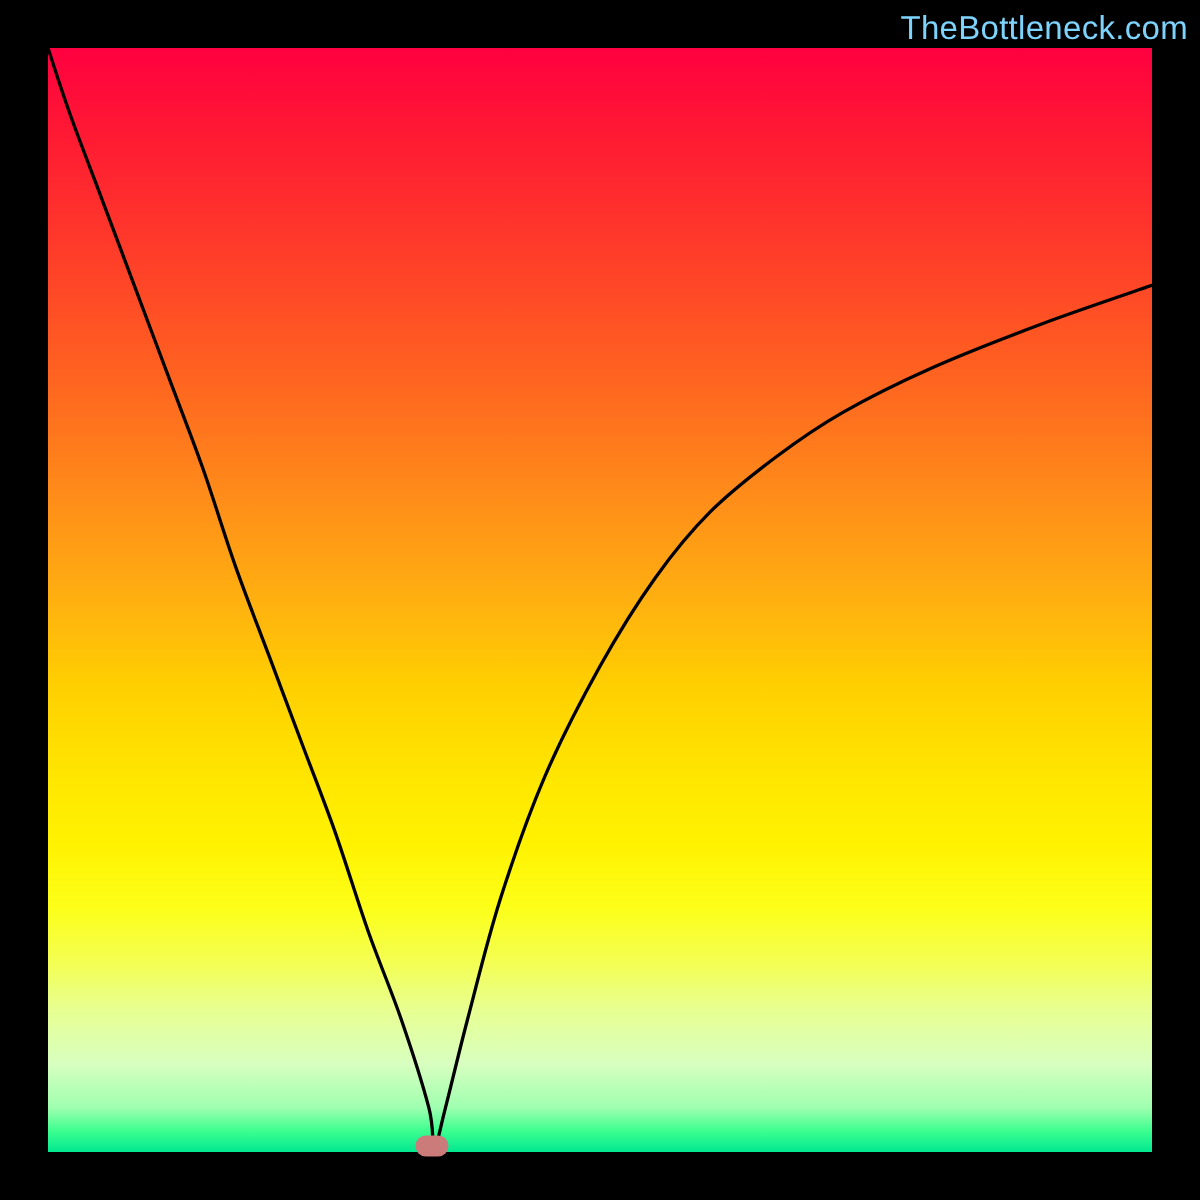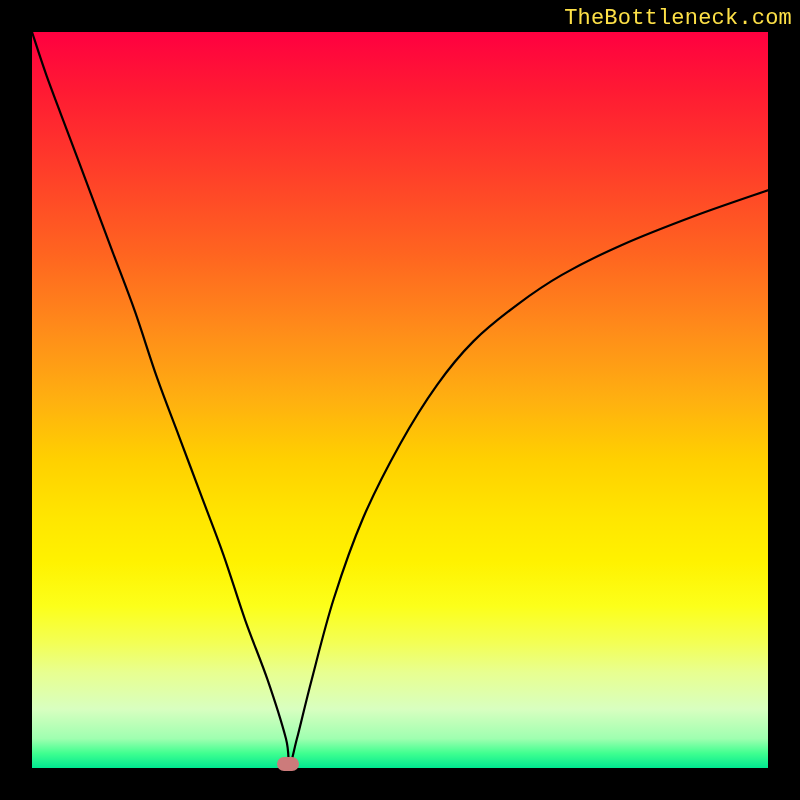--- a/index.html
+++ b/index.html
@@ -32,24 +32,24 @@
       #d8ffc0 92%,
       #9fffb0 96%,
       #40ff90 98%,
       #00e890 100%
     );
   }
   .watermark {
     position: absolute;
     top: 6px;
     right: 8px;
-    font-family: Liberation Mono, monospace;
+    font-family: Liberation Sans, sans-serif;
     font-size: 22px;
     letter-spacing: 0.2px;
-    color: #fde047;
+    color: #7dd3fc;
     user-select: none;
   }
   svg.curve {
     position: absolute;
     left: 0; top: 0;
     width: 736px; height: 736px;
   }
   .marker {
     position: absolute;
     width: 22px;

